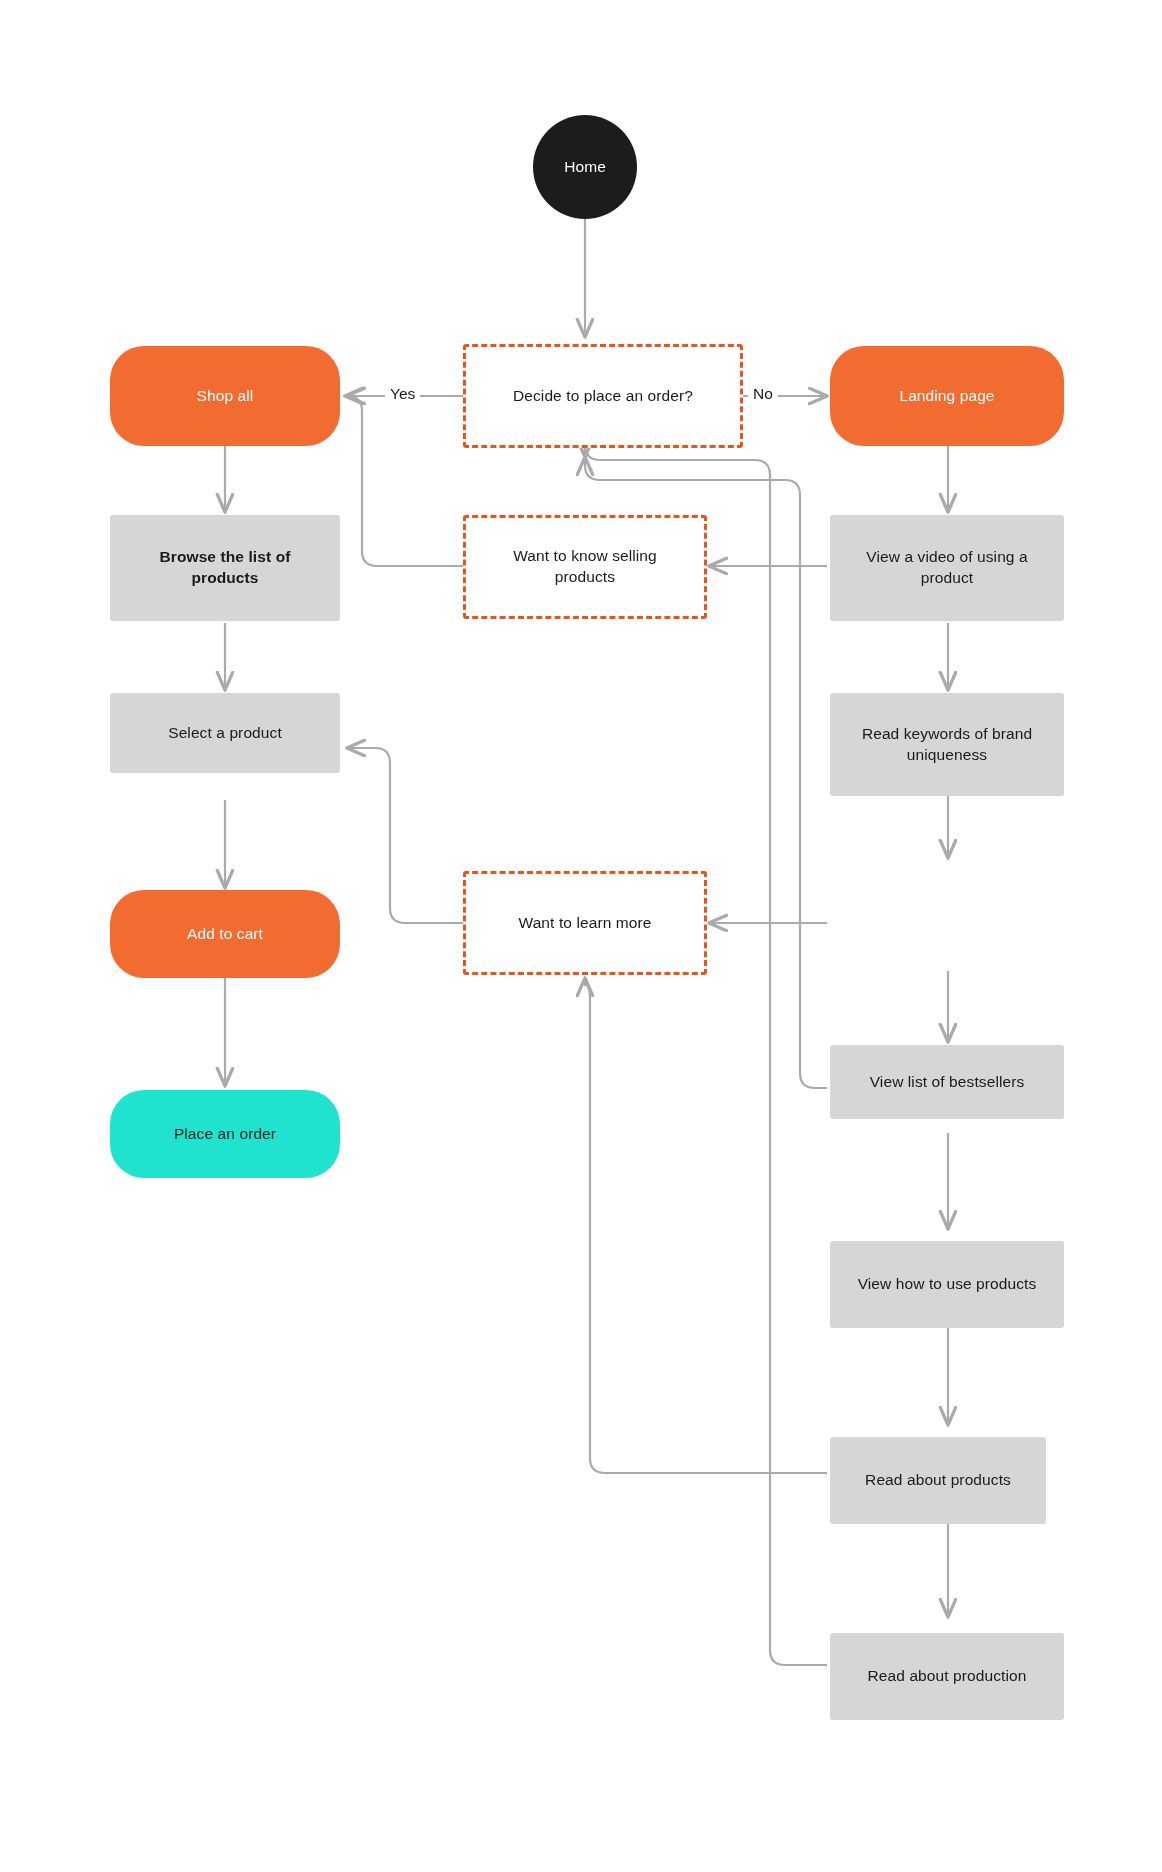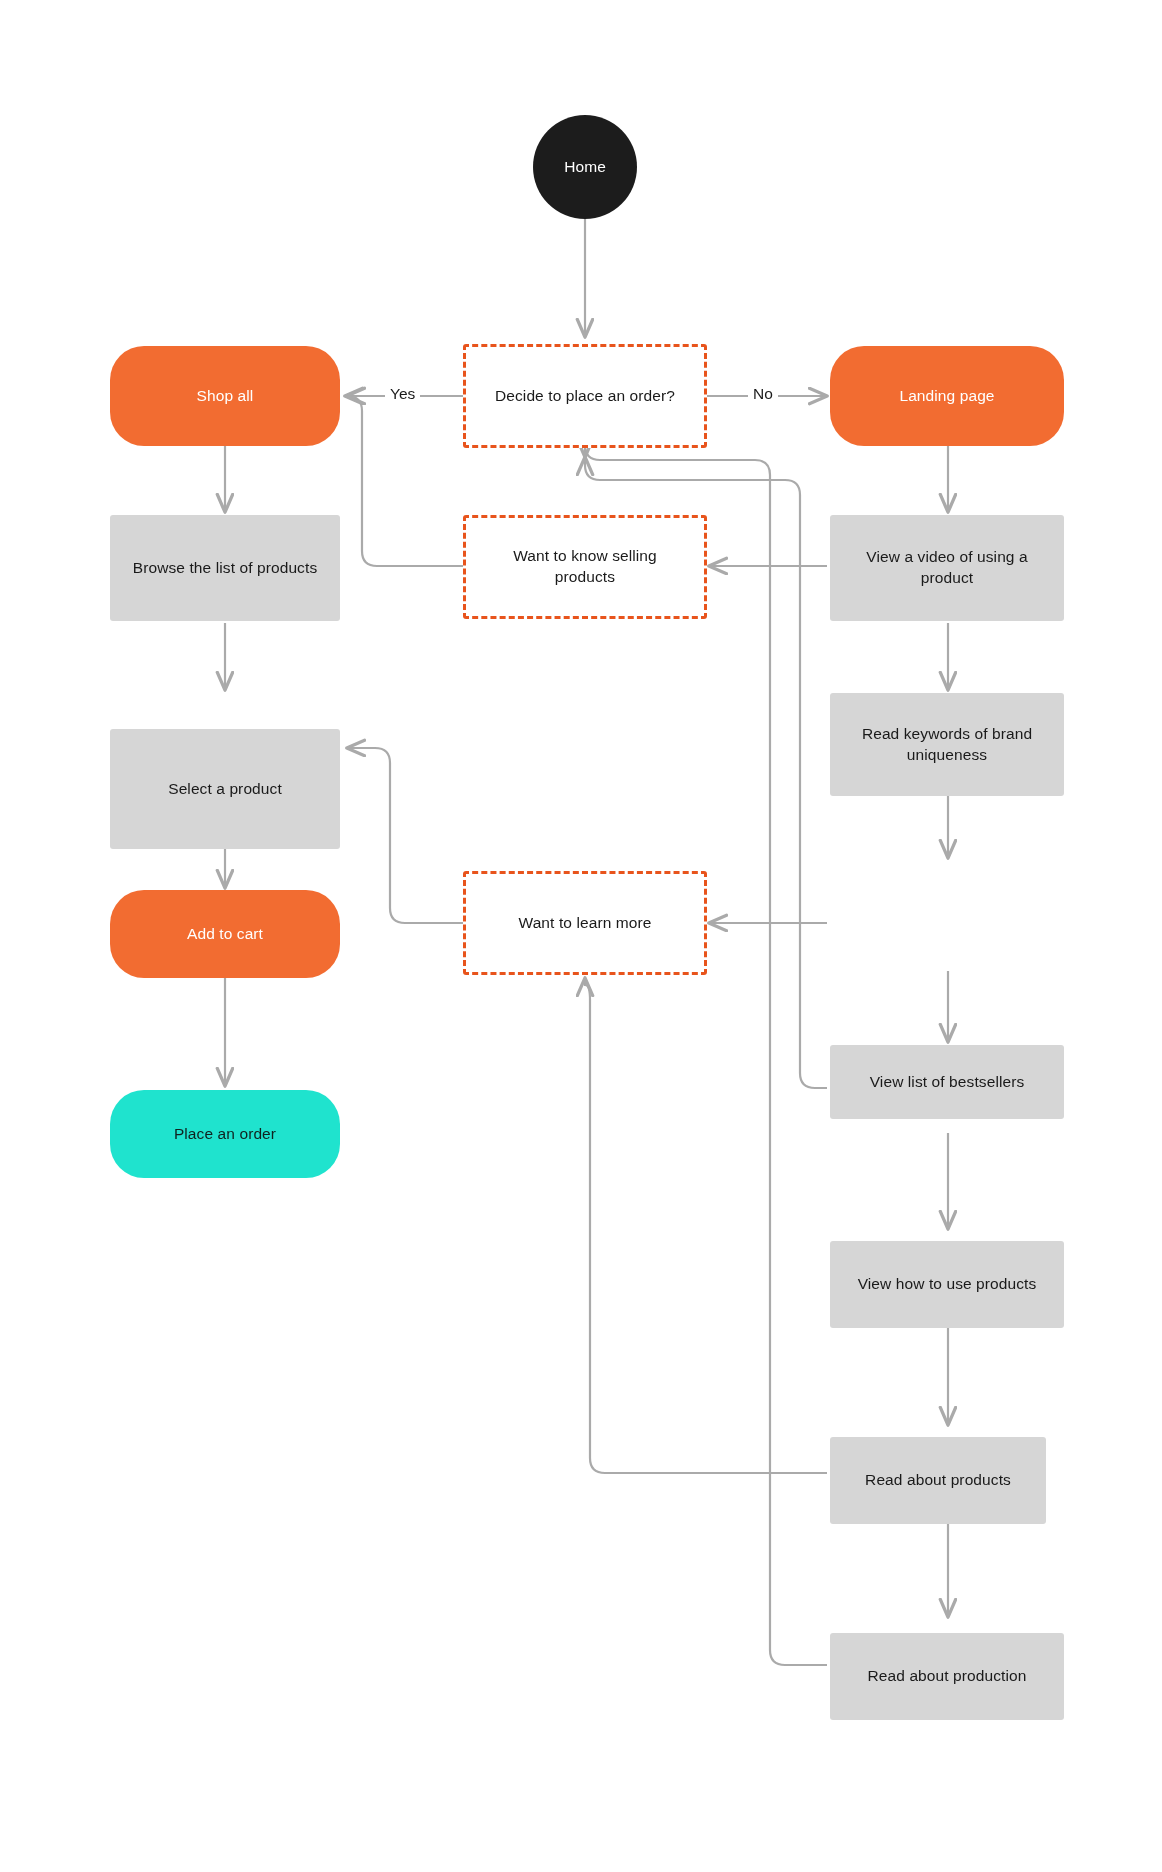--- a/index.html
+++ b/index.html
@@ -135,43 +135,43 @@
   </svg>
 
   <div class="node node-start" style="left:533px; top:115px; width:104px; height:104px;text-align:right;">
     <span class="node-label">Home</span>
   </div>
 
   <div class="node node-action" style="left:110px; top:346px; width:230px; height:100px;">
     <span class="node-label">Shop all</span>
   </div>
 
-  <div class="node node-decision" style="left:463px; top:344px; width:244px; height:104px;">
+  <div class="node node-decision" style="left:463px; top:344px; width:280px; height:104px;">
     <span class="node-label">Decide to place an order?</span>
   </div>
 
   <div class="node node-action" style="left:830px; top:346px; width:234px; height:100px;">
     <span class="node-label">Landing page</span>
   </div>
 
-  <div class="node node-screen" style="left:110px; top:515px; width:230px; height:106px;">
+  <div class="node node-screen" style="left:110px; top:515px; width:230px; height:106px;font-weight:bold;">
     <span class="node-label">Browse the list of products</span>
   </div>
 
   <div class="node node-decision" style="left:463px; top:515px; width:244px; height:104px;">
     <span class="node-label">Want to know selling
 products</span>
   </div>
 
   <div class="node node-screen" style="left:830px; top:515px; width:234px; height:106px;">
     <span class="node-label">View a video of using a
 product</span>
   </div>
 
-  <div class="node node-screen" style="left:110px; top:693px; width:230px; height:120px;margin-top:36px;">
+  <div class="node node-screen" style="left:110px; top:693px; width:230px; height:80px;">
     <span class="node-label">Select a product</span>
   </div>
 
   <div class="node node-screen" style="left:830px; top:693px; width:234px; height:103px;">
     <span class="node-label">Read keywords of brand
 uniqueness</span>
   </div>
 
   <div class="node node-decision" style="left:463px; top:871px; width:244px; height:104px;">
     <span class="node-label">Want to learn more</span>

